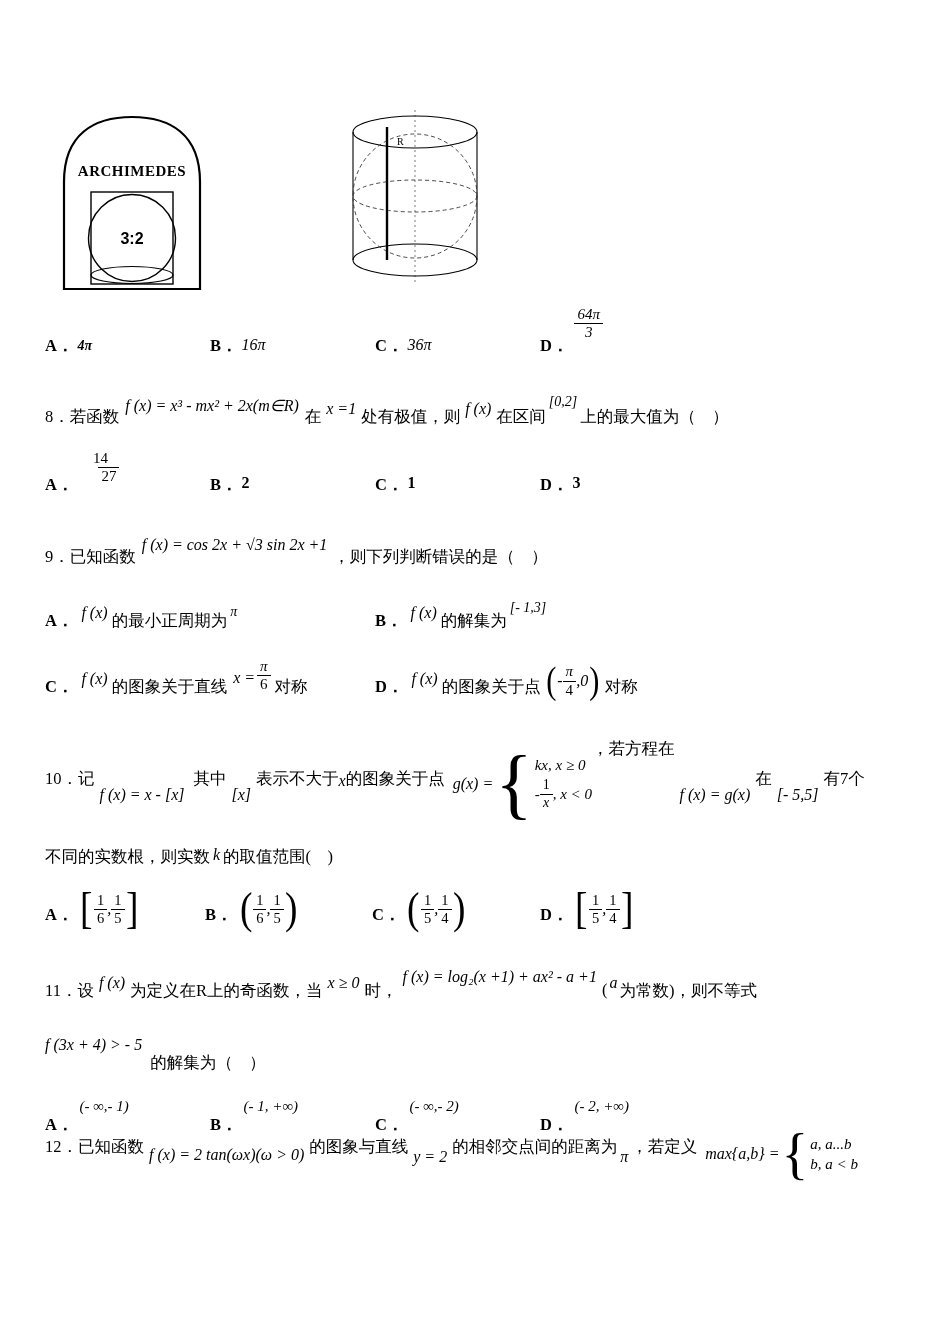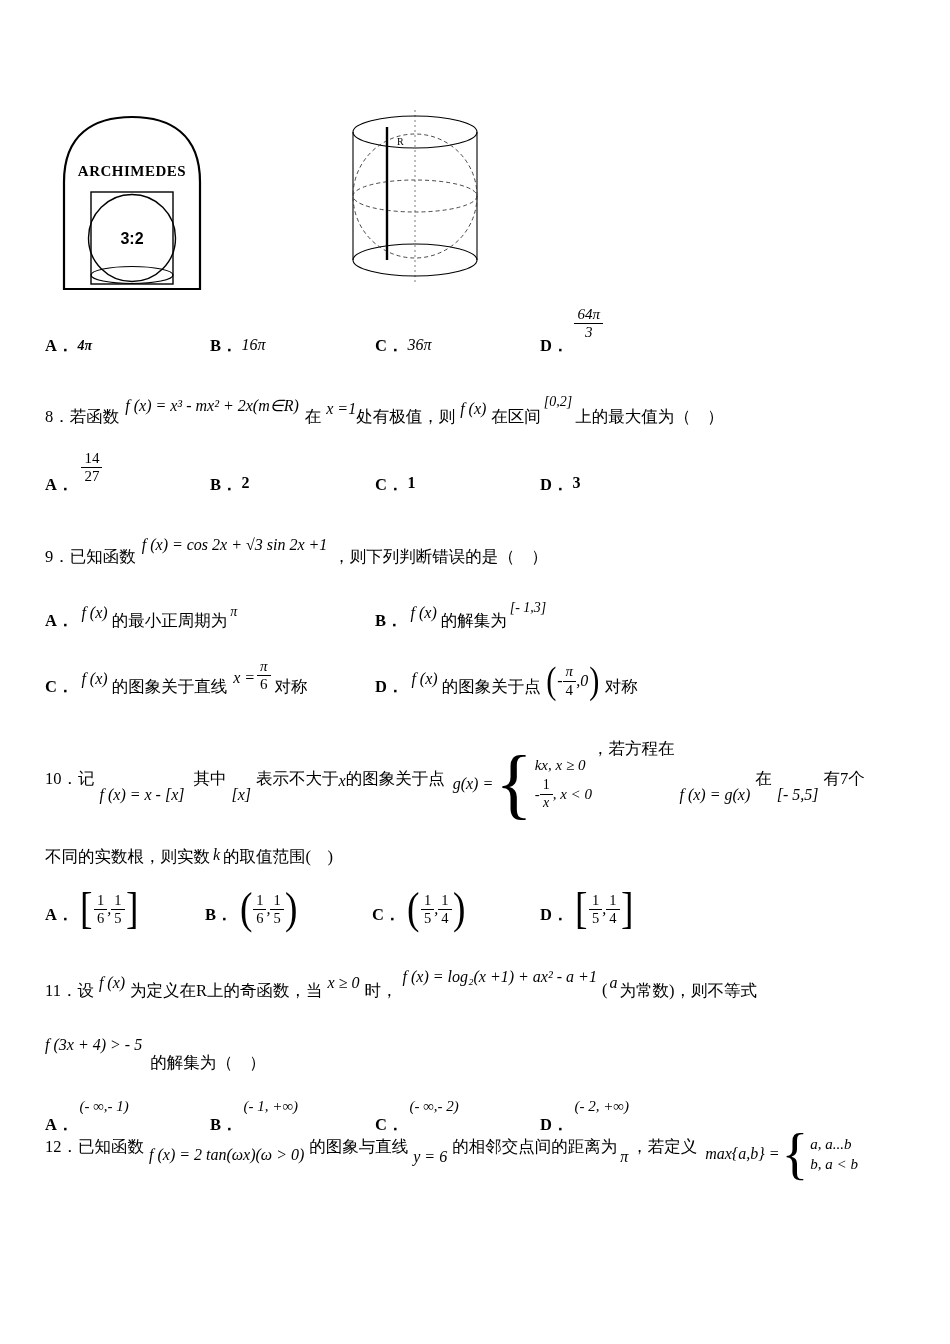--- a/index.html
+++ b/index.html
@@ -76,34 +76,34 @@
         <span class="fn">64π</span>
         <span class="fd">3</span>
       </span>
     </span>
   </div>
 
   <div class="line" style="top:394px;">
     <span class="cn" style="margin-top:12px;">8．若函数</span>
     <span class="m" style="margin-top:2px;margin-left:6px;margin-right:6px;">f (x) = x³ - mx² + 2x(m∈R)</span>
     <span class="cn" style="margin-top:12px;">在</span>
-    <span class="m" style="margin-top:6px;margin-left:5px;font-family:Liberation Serif, serif;">x =1</span>
+    <span class="m" style="margin-top:6px;margin-left:5px;margin-right:5px;font-family:Liberation Serif, serif;">x =1</span>
     <span class="cn" style="margin-top:12px;">处有极值，则</span>
     <span class="m" style="margin-top:6px;margin-left:5px;margin-right:5px;">f (x)</span>
     <span class="cn" style="margin-top:12px;">在区间</span>
     <span class="m msm" style="margin-top:0;margin-left:3px;margin-right:3px;">[0,2]</span>
     <span class="cn" style="margin-top:12px;">上的最大值为（　）</span>
   </div>
 
   <div class="abs" style="top:450px;left:45px;width:860px;height:55px;">
     <span class="opt" style="left:0;">
       <span class="lbl" style="margin-top:24px;">A．</span>
       <span class="frac" style="margin-top:0;margin-left:8px;">
         <span class="fn" style="font-style:normal;">14</span>
-        <span class="fd" style="font-style:normal;">27</span>
+        <span class="fd" style="font-style:normal;margin-left:17px;">27</span>
       </span>
     </span>
     <span class="opt" style="left:165px;">
       <span class="lbl" style="margin-top:24px;">B．</span>
       <span class="val" style="margin-top:24px;margin-left:4px;">2</span>
     </span>
     <span class="opt" style="left:330px;">
       <span class="lbl" style="margin-top:24px;">C．</span>
       <span class="val" style="margin-top:24px;margin-left:4px;">1</span>
     </span>
@@ -300,21 +300,21 @@
     <span class="opt" style="left:495px;">
       <span class="lbl" style="margin-top:18px;">D．</span>
       <span class="m" style="margin-top:2px;margin-left:6px;font-size:15px;">(- 2, +∞)</span>
     </span>
   </div>
 
   <div class="line" style="top:1118px;">
     <span class="cn" style="margin-top:18px;">12．已知函数</span>
     <span class="m" style="margin-top:28px;margin-left:5px;margin-right:5px;">f (x) = 2 tan(ωx)(ω &gt; 0)</span>
     <span class="cn" style="margin-top:18px;">的图象与直线</span>
-    <span class="m" style="margin-top:30px;margin-left:5px;margin-right:5px;">y = 6</span>
+    <span class="m" style="margin-top:30px;margin-left:5px;margin-right:5px;">y = 2</span>
     <span class="cn" style="margin-top:18px;">的相邻交点间的距离为</span>
     <span class="m" style="margin-top:30px;margin-left:3px;margin-right:3px;">π</span>
     <span class="cn" style="margin-top:18px;">，若定义</span>
     <span class="pw" style="margin-top:4px;margin-left:8px;height:64px;">
       <span class="m">max{a,b} =</span>
       <span class="brace" style="font-size:56px;margin:0 2px;">{</span>
       <span class="rows">
         <span class="m" style="font-size:15px;">a, a...b</span>
         <span class="m" style="font-size:15px;">b, a &lt; b</span>
       </span>

